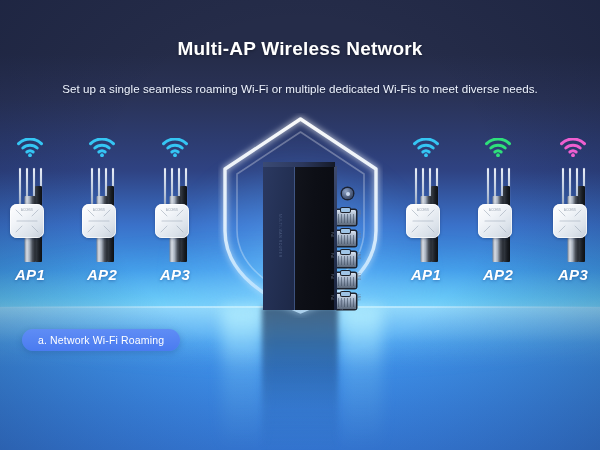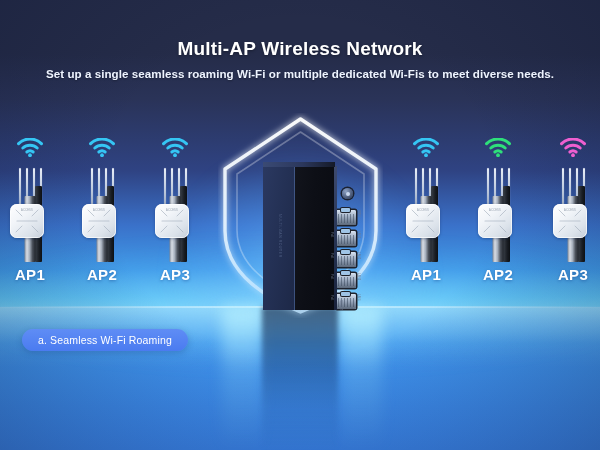--- a/index.html
+++ b/index.html
@@ -35,21 +35,21 @@
     position:absolute;inset:0;pointer-events:none;
     background:radial-gradient(ellipse at 50% 42%,rgba(255,255,255,0) 45%,rgba(10,18,45,.30) 100%);
   }
   
   .header{position:absolute;left:0;top:0;width:600px;text-align:center;z-index:8;}
   .title{
     margin:0;padding-top:38px;color:#ffffff;font-size:19px;font-weight:bold;
     letter-spacing:.2px;text-shadow:0 1px 3px rgba(0,0,0,.35);
   }
   .subtitle{
-    margin:0;padding-top:7px;color:#eef4ff;font-size:11.6px;font-weight:700;
+    margin:15px;padding-top:7px;color:#eef4ff;font-size:11.6px;font-weight:400;
     letter-spacing:.05px;text-shadow:0 1px 2px rgba(0,0,0,.30);
   }
   
   .floor{
     position:absolute;left:0;top:307px;width:600px;height:143px;
     background:linear-gradient(180deg,#4fb2f2 0%,#44a2ef 10%,#3f93ec 35%,#3c8aea 70%,#3a84e9 100%);
   }
   .floor-sheen{
     position:absolute;left:0;top:307px;width:600px;height:60px;
     background:linear-gradient(180deg,rgba(190,240,255,.60) 0%,rgba(150,220,255,.12) 60%,rgba(255,255,255,0) 100%);
@@ -164,21 +164,21 @@
     z-index:2;
   }
   .ap-x{position:absolute;inset:4px;opacity:.55;}
   .ap-logo{
     position:absolute;left:50%;transform:translateX(-50%);top:5px;
     font-size:2.6px;color:#8e99a8;letter-spacing:.2px;
   }
   .ap-label{
     position:absolute;left:50%;transform:translateX(-50%);top:128px;
     color:#ffffff;font-size:15px;font-weight:bold;letter-spacing:.3px;
-    text-shadow:0 1px 3px rgba(20,60,130,.45);white-space:nowrap;
+    text-shadow:0 1px 3px rgba(20,60,130,.45);white-space:nowrap;font-style:italic;
   }
   
   .pill{
     position:absolute;z-index:9;border-radius:12px;
     padding:5px 16px;color:#ffffff;font-size:10.5px;letter-spacing:.15px;
     white-space:nowrap;box-shadow:0 2px 6px rgba(20,60,130,.28);
   }
   .pill-a{left:22px;top:329px;background:linear-gradient(180deg,#5f8df5 0%,#4a7bf0 100%);}
   .pill-b{left:412px;top:329px;background:linear-gradient(180deg,#4b93f2 0%,#3d84ee 100%);}
 </style>
@@ -412,16 +412,16 @@
             <g stroke="#9aa6b5" stroke-width="1" stroke-linecap="round">
               <path d="M2 2 L8 8 M24 2 L18 8 M2 24 L8 18 M24 24 L18 18"></path>
               <path d="M3 13 L23 13" stroke-width="1.1"></path>
             </g>
           </svg>
         </div>
         <div class="ap-label">AP3</div>
       </div>
     </div>
 
-  <div class="pill pill-a">a. Seamless Wi-Fi Roaming</div>
+  <div class="pill pill-a">a. Network Wi-Fi Roaming</div>
 
   <div class="vign"></div>
 </div>
 
 </body></html>

